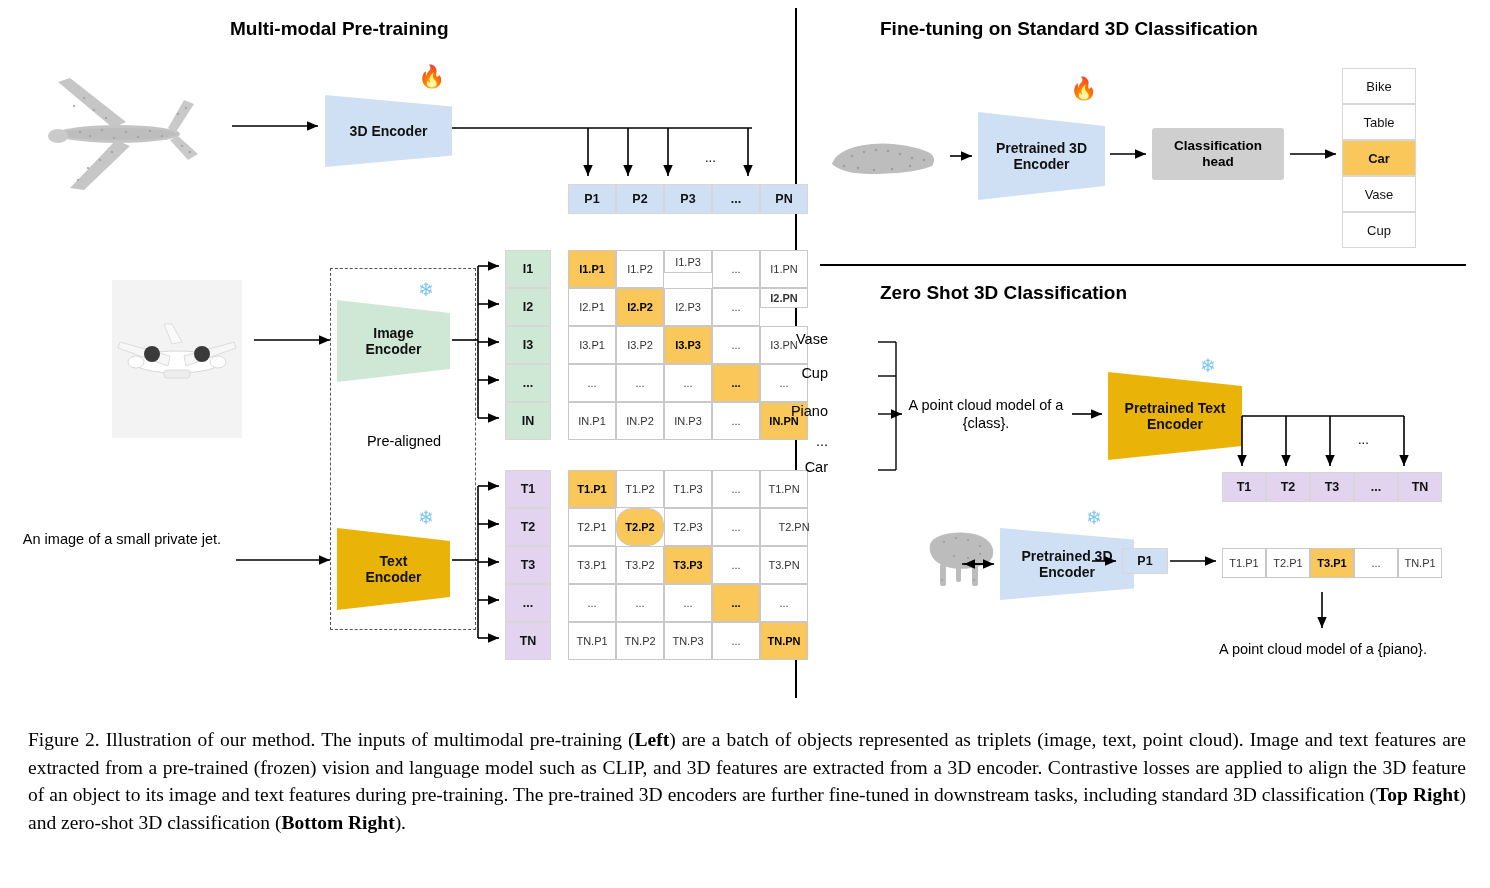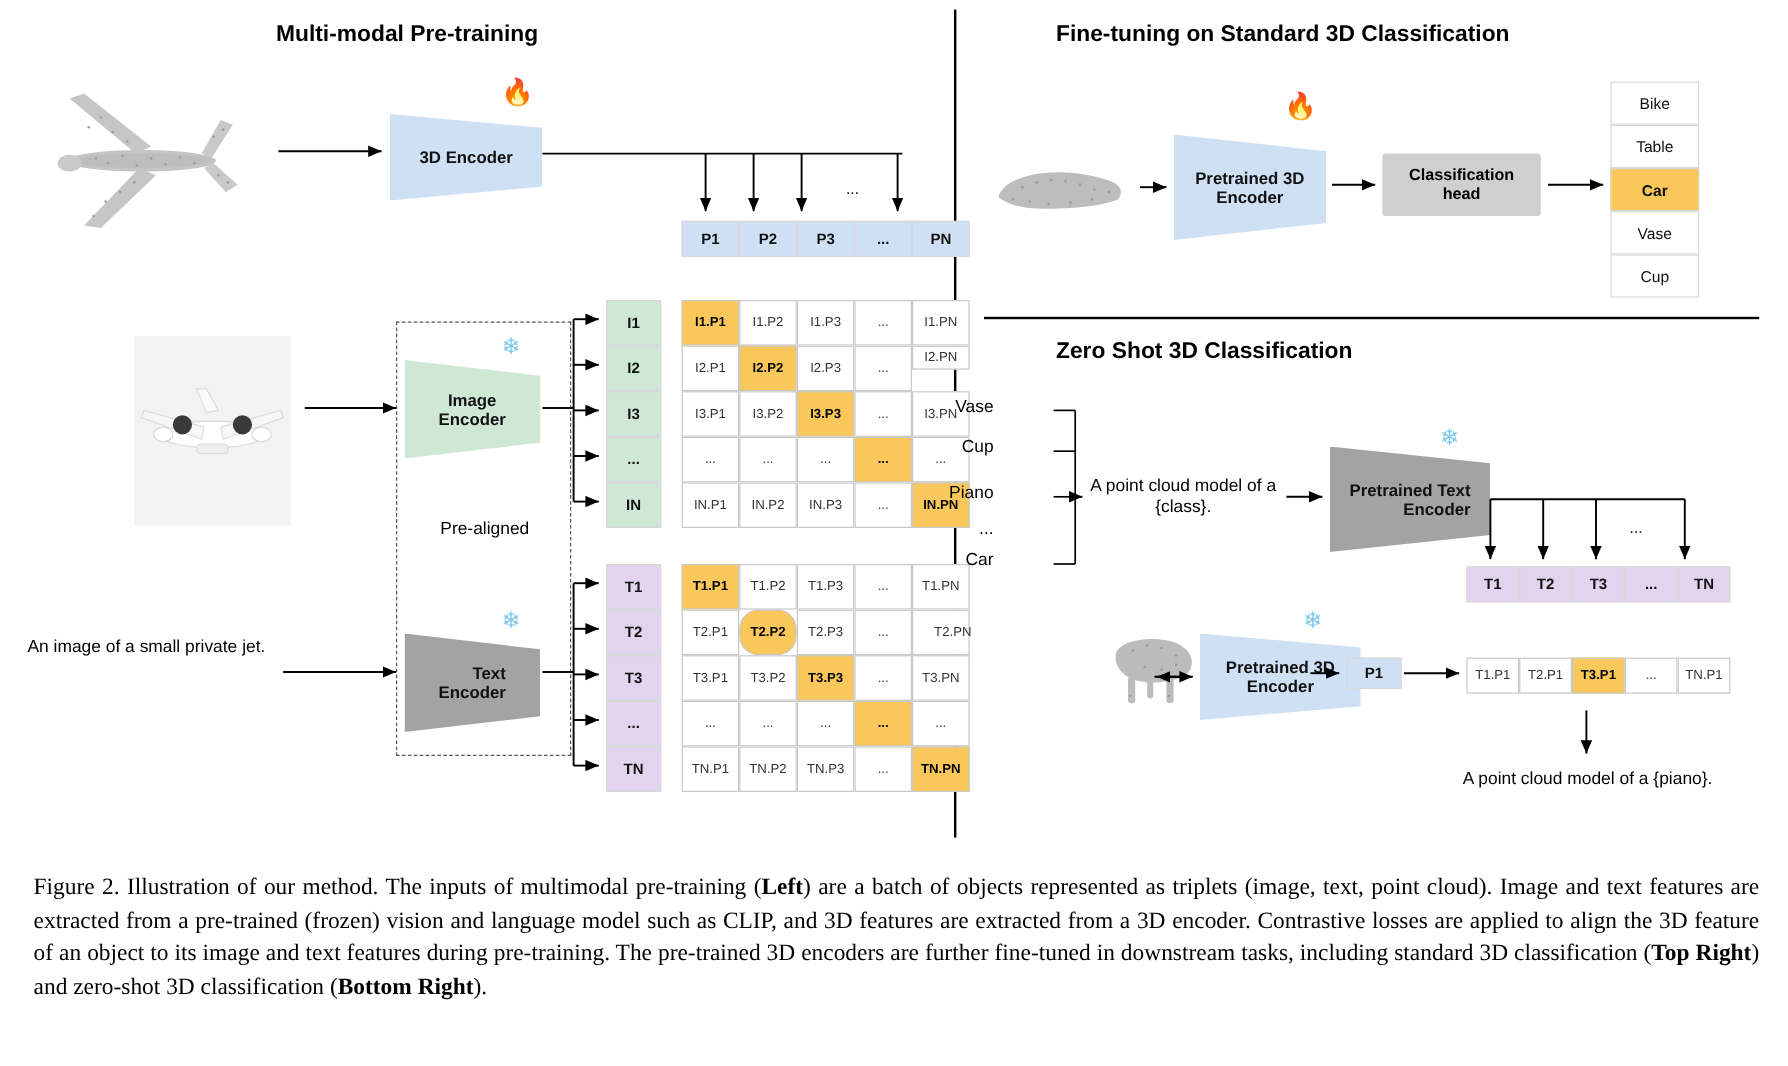--- a/index.html
+++ b/index.html
@@ -24,21 +24,21 @@
   .hdiv { background:#000; height:2px; }
 
   
   .trap {
     display:flex; align-items:center; justify-content:center;
     text-align:center; font-weight:bold; font-size:14px; line-height:1.15;
     color:#111;
   }
   .trap.blue   { background:#cfe0f5; clip-path: polygon(0 0, 100% 16%, 100% 84%, 0 100%); }
   .trap.green  { background:#cfe8d6; clip-path: polygon(0 0, 100% 16%, 100% 84%, 0 100%); }
-  .trap.purple { background:#a3a3a3; clip-path: polygon(0 0, 100% 16%, 100% 84%, 0 100%); text-align: right; }
+  .trap.purple { background:#eab308; clip-path: polygon(0 0, 100% 16%, 100% 84%, 0 100%); }
 
   
   .cell {
     box-sizing:border-box;
     border:1px solid #c8c8c8;
     display:flex; align-items:center; justify-content:center;
     font-size:11px; background:#ffffff; color:#333;
   }
   .cell.diag { background:#fac85a; font-weight:bold; color:#000; }
   .tag {
@@ -195,28 +195,28 @@
       <div class="tag purple" style="width: 46px; height: 38px;">T1</div>
       <div class="tag purple" style="width: 46px; height: 38px;">T2</div>
       <div class="tag purple" style="width: 46px; height: 38px;">T3</div>
       <div class="tag purple" style="width: 46px; height: 38px;">...</div>
       <div class="tag purple" style="width: 46px; height: 38px;">TN</div>
     </div>
 
   <div class="abs" id="i-matrix" style="left: 568px; top: 250px; display: grid; grid-template-columns: repeat(5, 48px);">
       <div class="cell diag" style="height: 38px;">I1.P1</div>
       <div class="cell" style="height: 38px;">I1.P2</div>
-      <div class="cell" style="height: 38px;">I1.P3</div>
+      <div class="cell" style="height: 23px;">I1.P3</div>
       <div class="cell" style="height: 38px;">...</div>
       <div class="cell" style="height: 38px;">I1.PN</div>
       <div class="cell" style="height: 38px;">I2.P1</div>
       <div class="cell diag" style="height: 38px;">I2.P2</div>
       <div class="cell" style="height: 38px;">I2.P3</div>
       <div class="cell" style="height: 38px;">...</div>
-      <div class="cell" style="height: 20px;">I2.PN</div>
+      <div class="cell" style="height: 20px; font-weight: bold;">I2.PN</div>
       <div class="cell" style="height: 38px;">I3.P1</div>
       <div class="cell" style="height: 38px;">I3.P2</div>
       <div class="cell diag" style="height: 38px;">I3.P3</div>
       <div class="cell" style="height: 38px;">...</div>
       <div class="cell" style="height: 38px;">I3.PN</div>
       <div class="cell" style="height: 38px;">...</div>
       <div class="cell" style="height: 38px;">...</div>
       <div class="cell" style="height: 38px;">...</div>
       <div class="cell diag" style="height: 38px;">...</div>
       <div class="cell" style="height: 38px;">...</div>

